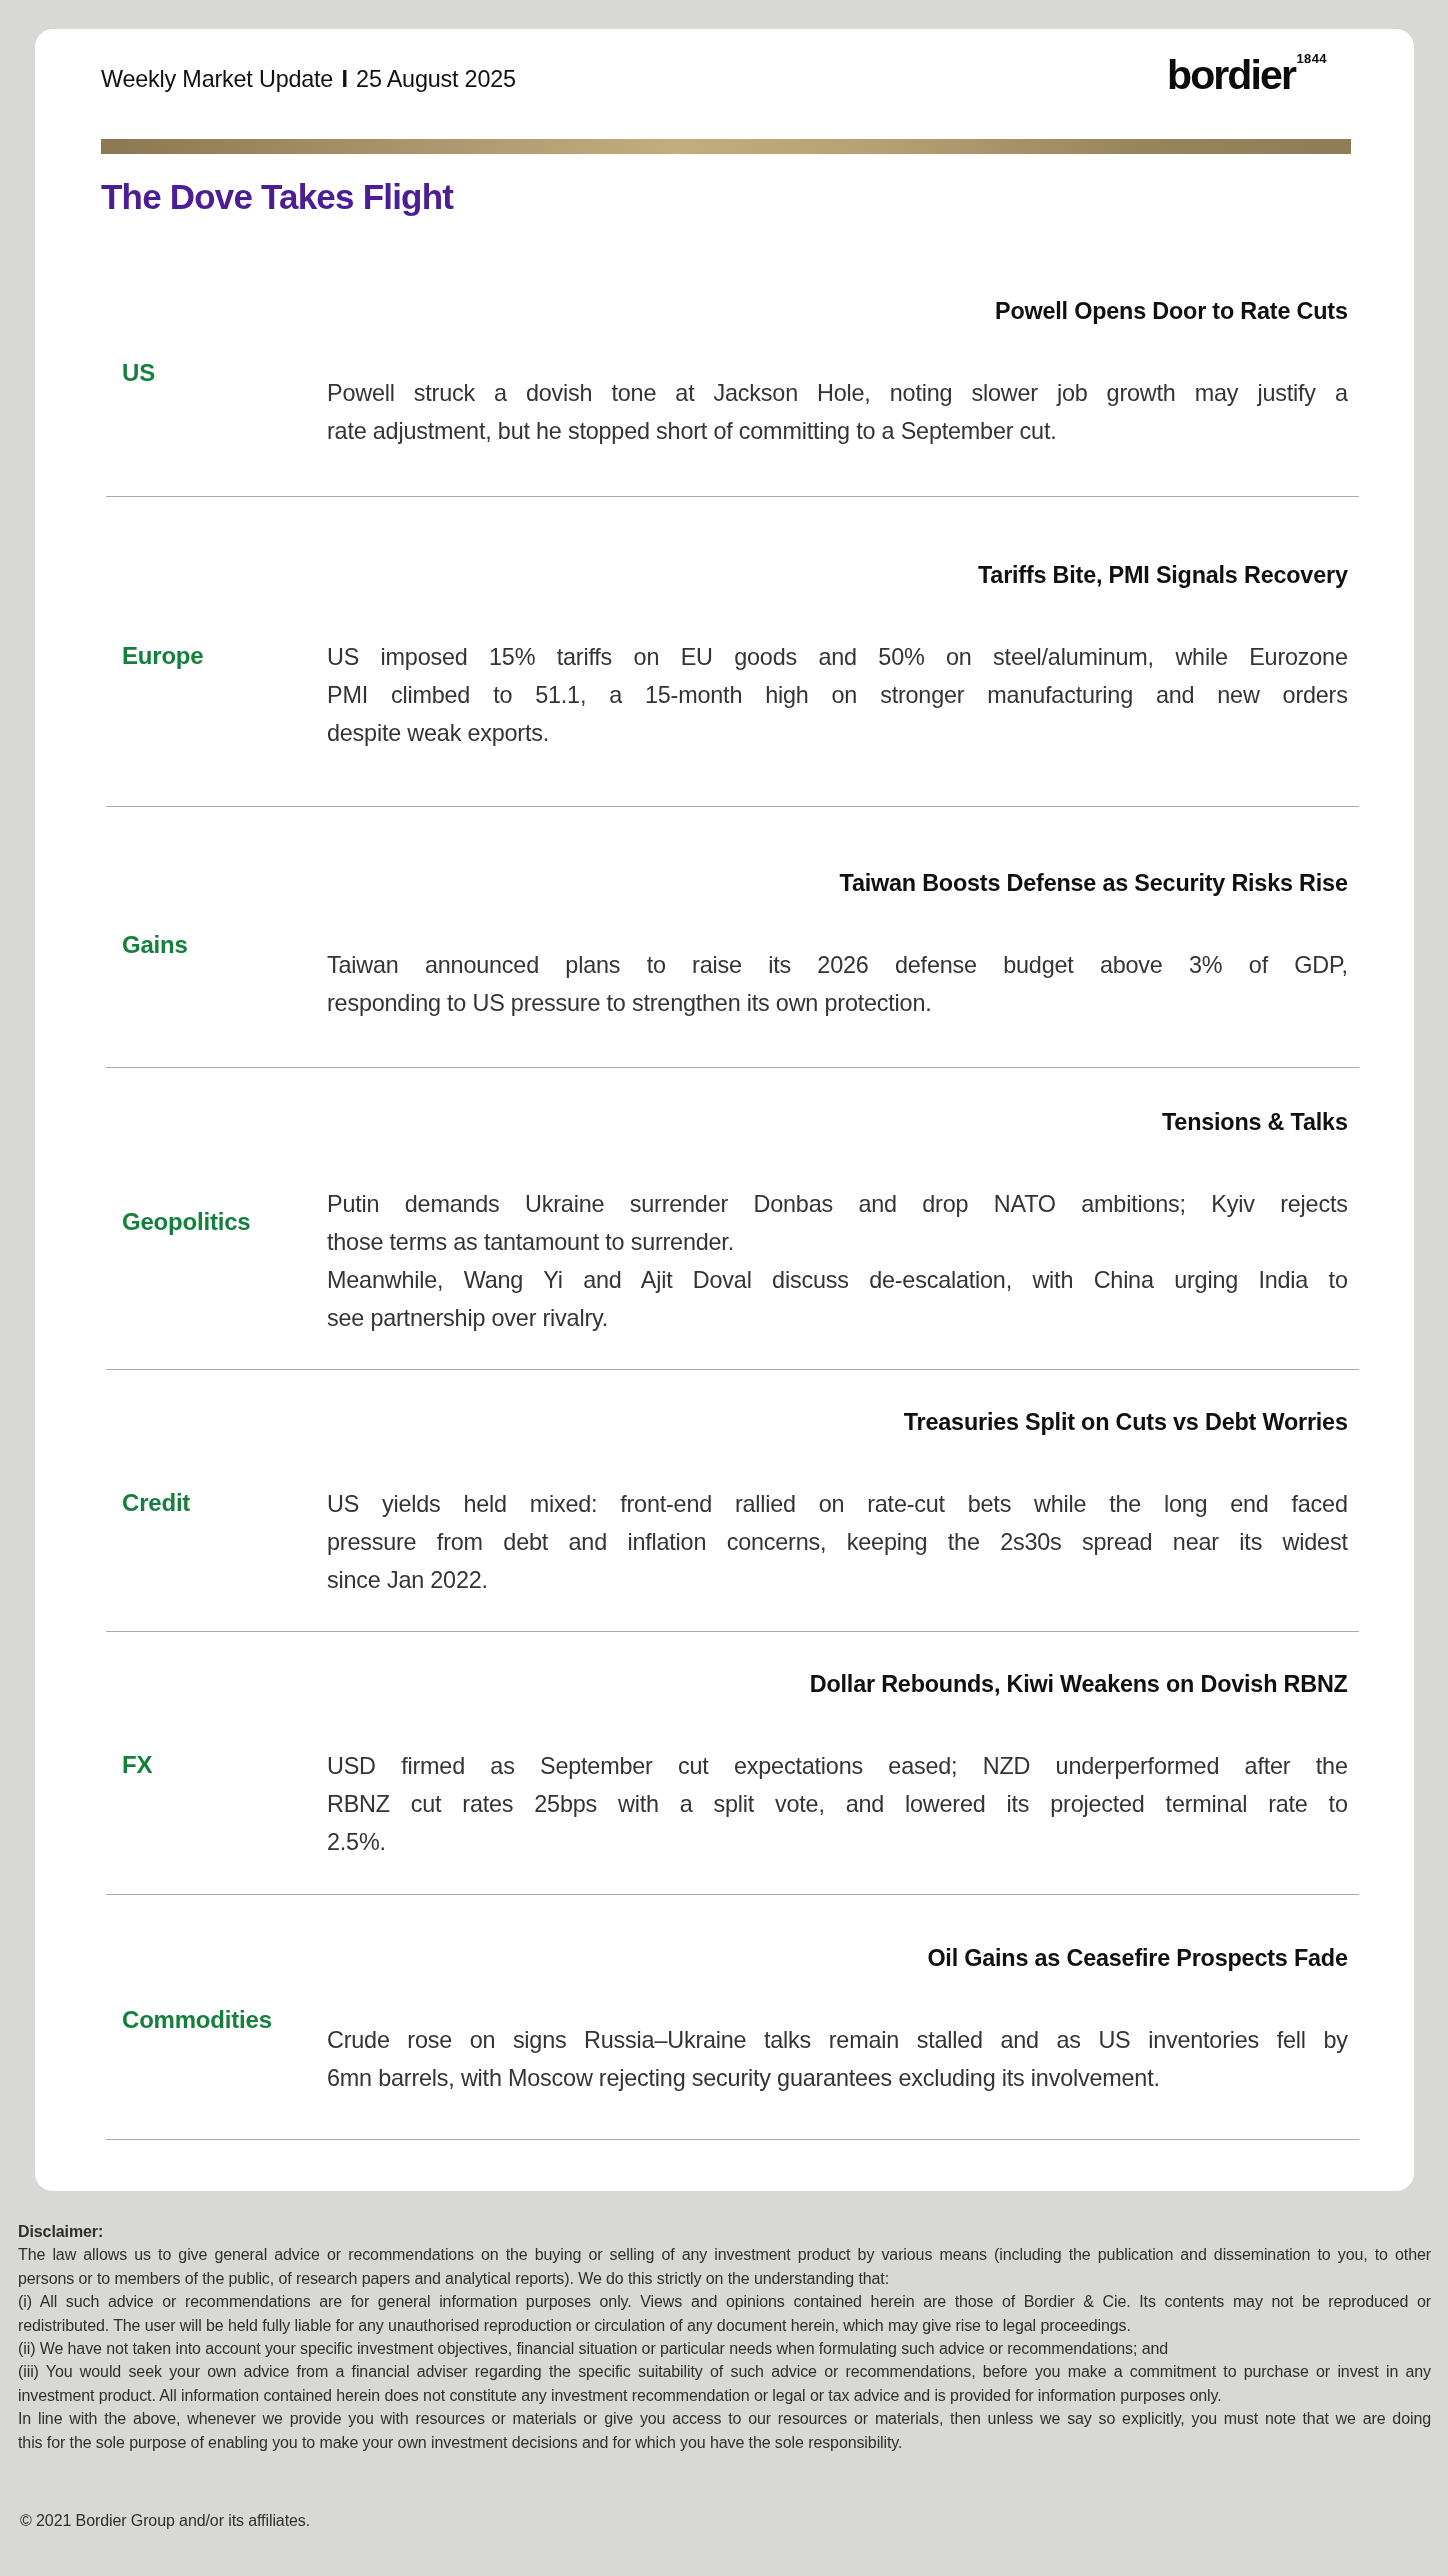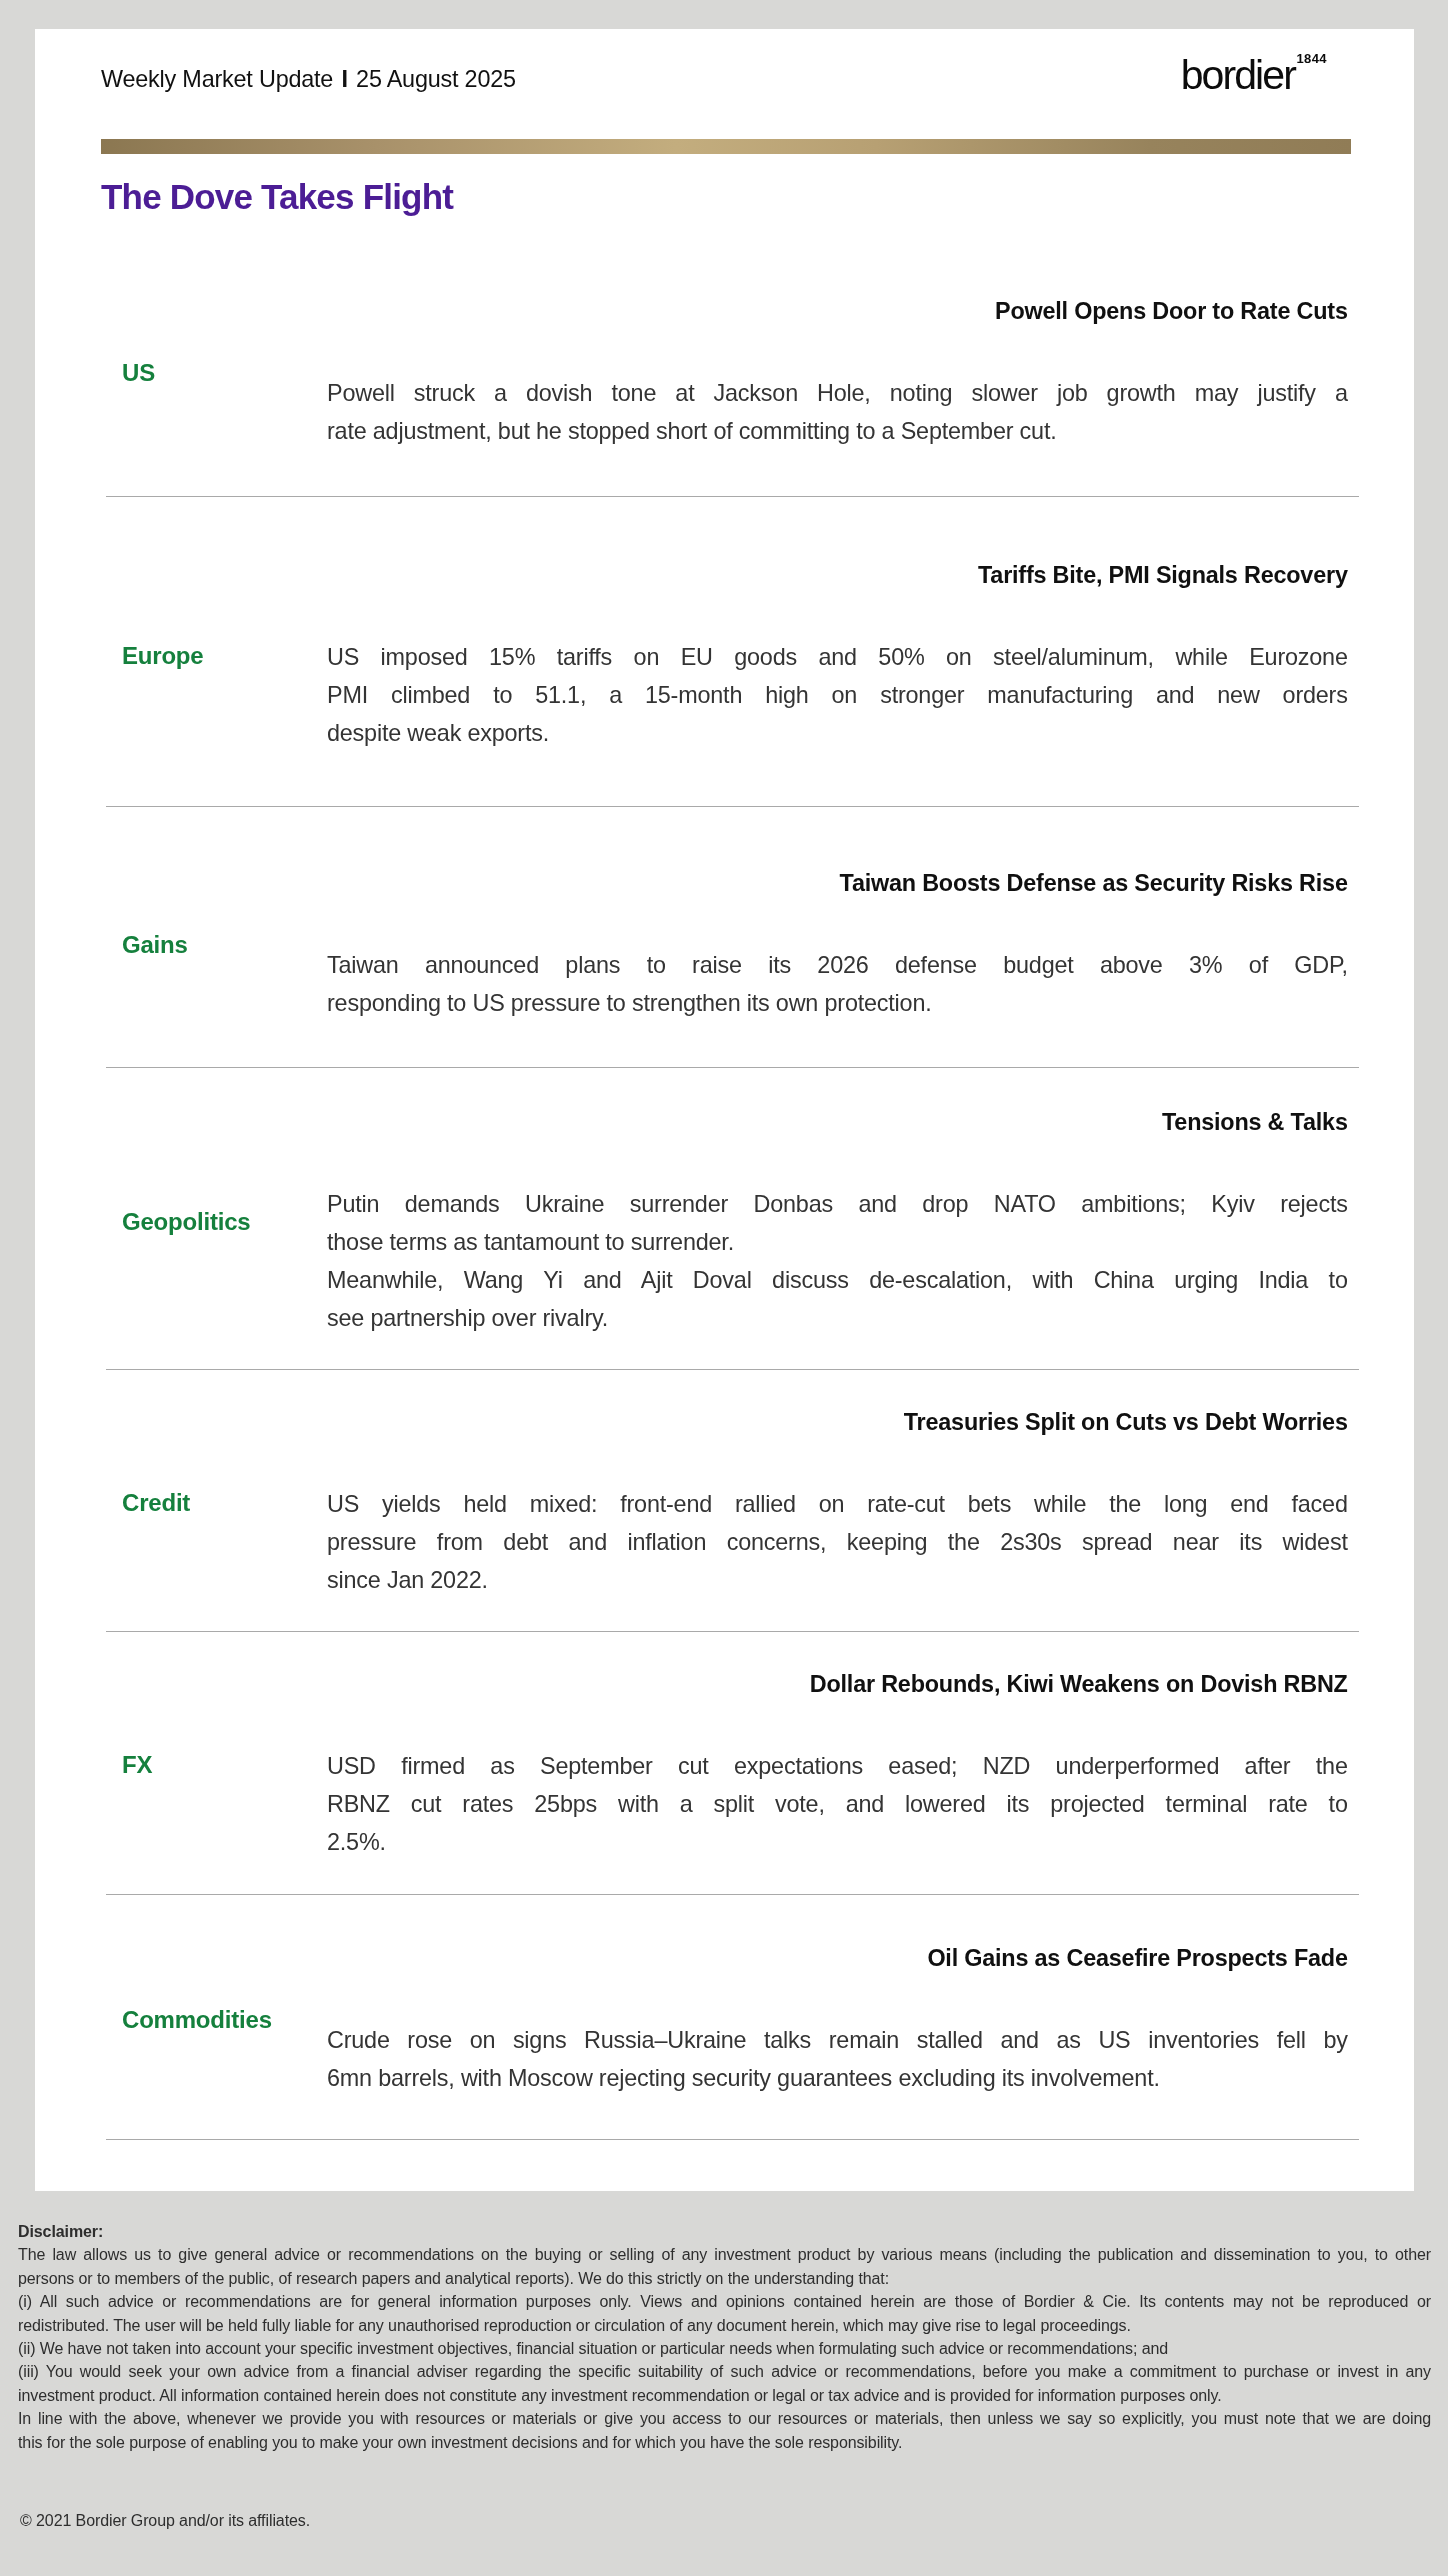--- a/index.html
+++ b/index.html
@@ -12,20 +12,21 @@
     overflow: hidden;
     position: relative;
   }
   .card {
     width: 1379px;
     height: 2162px;
     margin: 29px auto 0;
     background: #ffffff;
     padding-top: 34px;
     overflow: hidden;
+    border-radius: 18px;
   }
   .header-row {
     margin: 0 63px 0 66px;
     height: 62px;
     display: flex;
     justify-content: space-between;
     align-items: flex-start;
   }
   .header-text {
     font-size: 23.4px;
@@ -38,21 +39,21 @@
     font-weight: 700;
     margin: 0 8.3px;
   }
   .logo {
     margin-top: -11.3px;
     padding-right: 24px;
     white-space: nowrap;
     line-height: 1;
   }
   .logo .word {
-    font-weight: 400;
+    font-weight: 700;
     font-size: 41px;
     letter-spacing: -1.9px;
     color: #0c0c0c;
   }
   .logo .year {
     font-size: 13px;
     font-weight: 700;
     color: #0c0c0c;
     vertical-align: 26px;
     letter-spacing: 0.4px;

